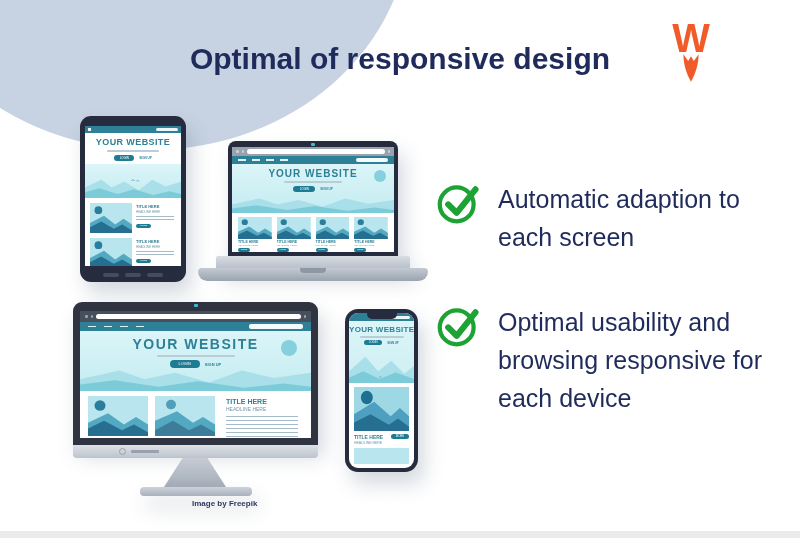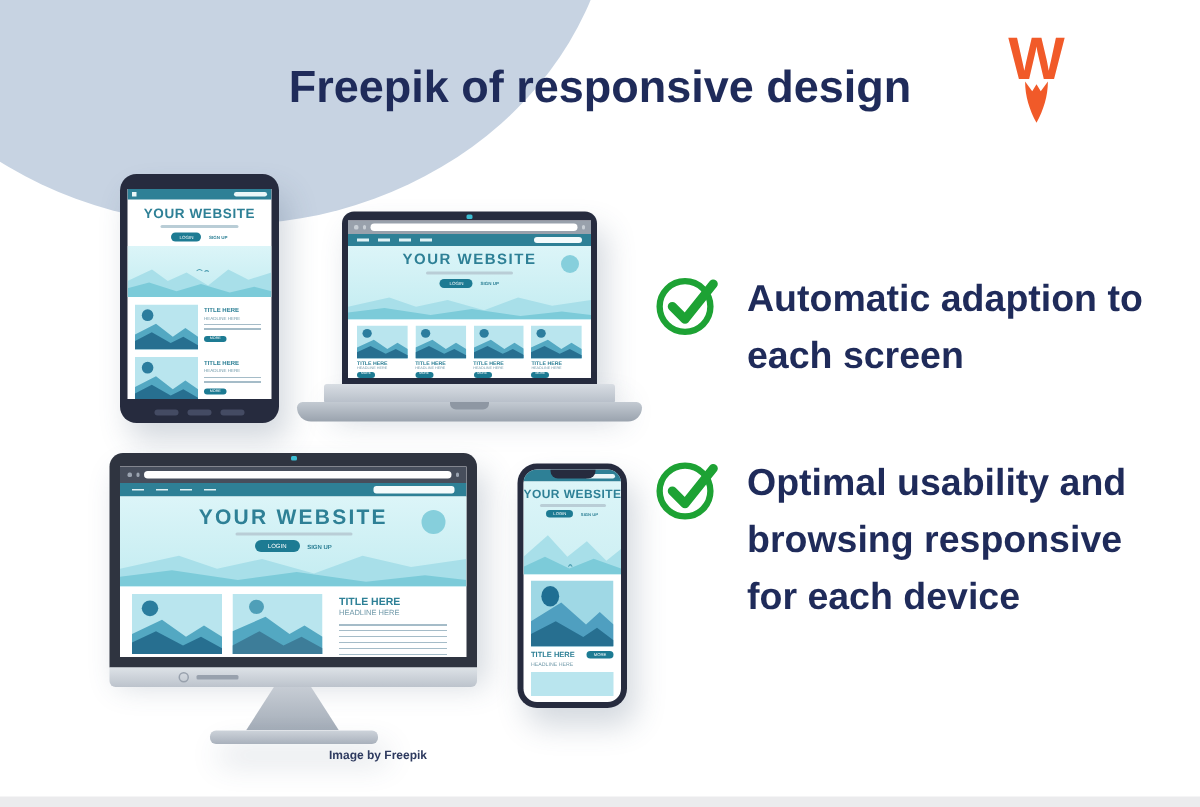--- a/index.html
+++ b/index.html
@@ -16,25 +16,25 @@
          font-size:30px;font-weight:700;color:#1f2b5a;}
 
   
   .logo{position:absolute;left:672px;top:20px;width:38px;height:78px;}
 
   
   .check{position:absolute;width:47px;height:47px;}
   .check1{left:436px;top:179px;}
   .check2{left:436px;top:302px;}
   .bullet-text{position:absolute;left:498px;width:272px;font-size:25px;line-height:38px;
-               font-weight:700;color:#1f2b5a;}
+               font-weight:400;color:#1f2b5a;}
   .bt1{top:180px;}
   .bt2{top:303px;}
 
-  .caption{position:absolute;left:192px;top:499px;width:120px;text-align:center;
+  .caption{position:absolute;left:192px;top:499px;width:120px;
            font-size:8px;font-weight:700;color:#2e3a5f;}
 
   
   .screen{background:#fff;overflow:hidden;position:relative;}
   .teal-bar{background:#2e8096;display:flex;align-items:center;}
   .site-title{font-weight:700;color:#2e8096;text-align:center;white-space:nowrap;}
   .sub-bar{background:#b9cdd6;margin:0 auto;border-radius:1px;}
   .cta-row{display:flex;justify-content:center;align-items:center;gap:5px;}
   .login-pill{background:#1d7b93;border-radius:3px;color:#fff;text-align:center;overflow:hidden;}
   .signup-txt{color:#2e8096;font-weight:700;}
@@ -165,21 +165,21 @@
   .ph-card-row .card-sub{font-size:3.5px;margin-top:1px;}
   .ph-card-row .mini-btn{width:18px;height:5px;font-size:2.8px;line-height:5px;border-radius:3px;}
   .ph-card2{margin:3px 5px 0;height:16px;background:#b9e5ee;}
 </style>
 </head>
 <body>
 
 <div class="canvas">
   <div class="blob"></div>
 
-  <div class="title">Freepik of responsive design</div>
+  <div class="title">Optimal of responsive design</div>
 
   <svg class="logo" viewBox="0 0 40 80">
     <text x="20" y="33" text-anchor="middle" font-family="Liberation Sans, sans-serif" font-size="42" font-weight="bold" fill="#f15a29">W</text>
     <path d="M12 35c0 10 3 20 8 29 5-9 8-19 8-29l-5 7-3-5-3 5z" fill="#f15a29"></path>
   </svg>
 
   <div class="tablet dev-shadow">
     <div class="screen">
       <div class="teal-bar">
         <span class="menu-sq"></span>

